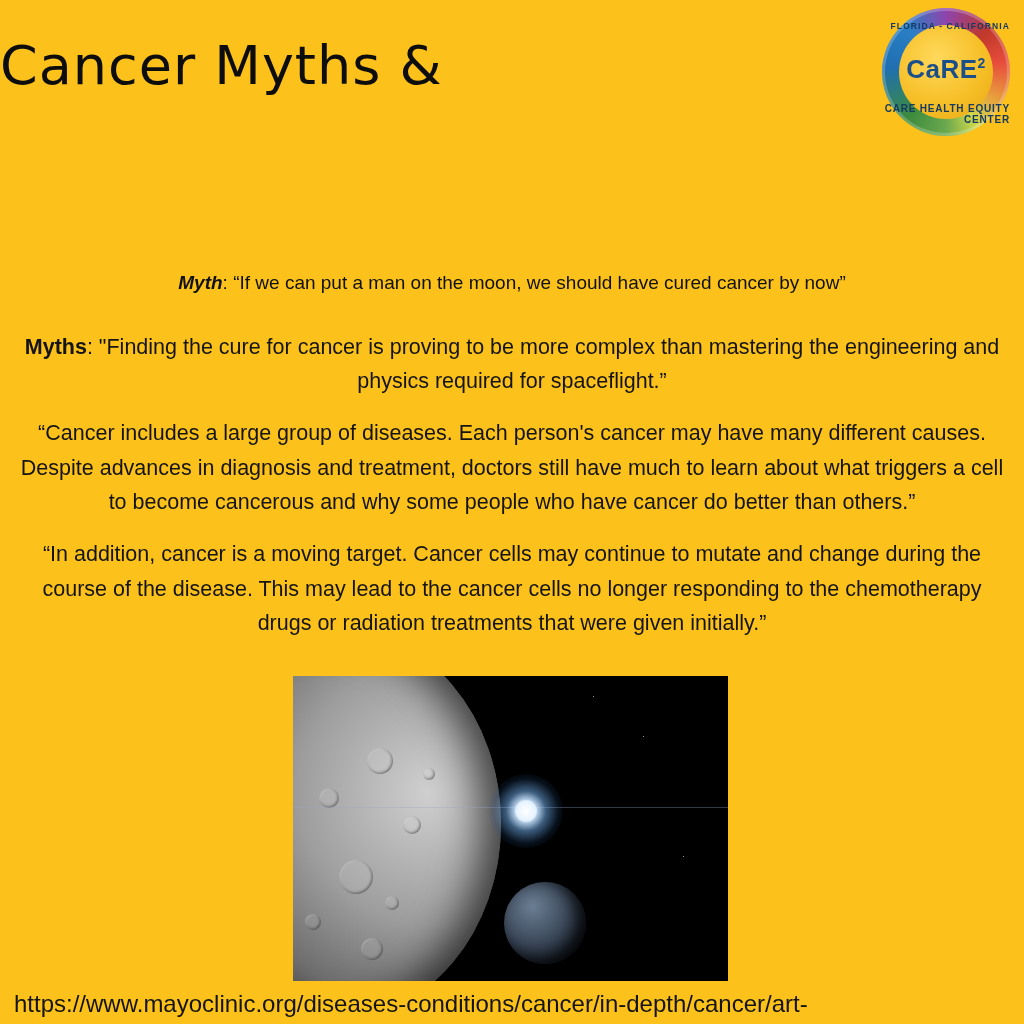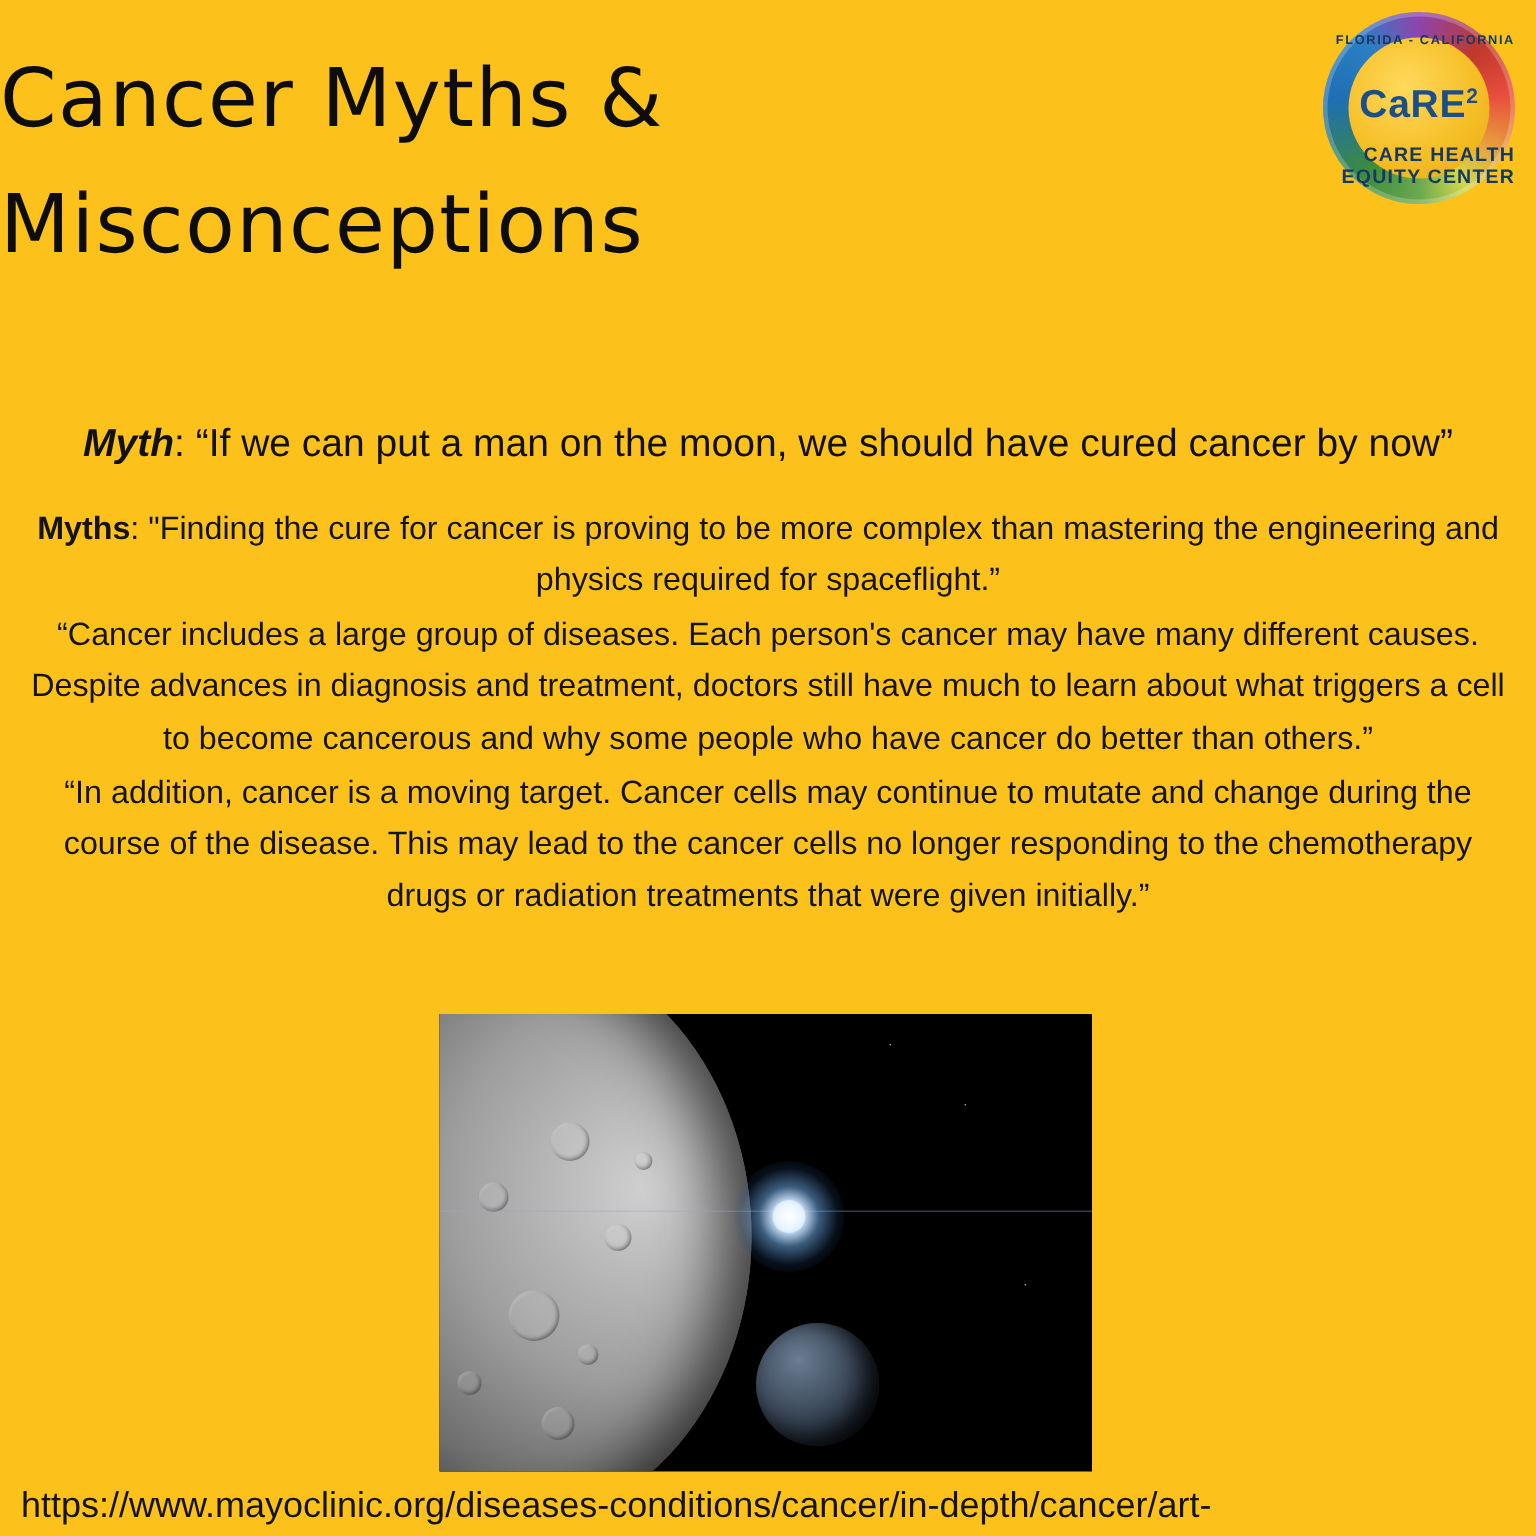--- a/index.html
+++ b/index.html
@@ -88,53 +88,53 @@
     position: absolute;
     left: 0;
     width: 100%;
     text-align: right;
     font-size: 8.5px;
     font-weight: 700;
     letter-spacing: 1.1px;
     color: #143a63;
   }
   .logo-arc-top { top: 13px; }
-  .logo-arc-bottom { bottom: 11px; font-size: 13px; letter-spacing: 0.8px; }
+  .logo-arc-bottom { bottom: 11px; font-size: 10px; letter-spacing: 0.8px; }
 
   
   .content {
     position: absolute;
     top: 250px;
     left: 18px;
     width: 988px;
     text-align: center;
   }
   .para {
     font-size: 21.5px;
     line-height: 1.6;
     color: #141414;
     margin: 0;
   }
   .myth-line {
-    margin-bottom: 20px;
-    font-size: 26px;
+    margin-bottom: 32px;
+    font-size: 19px;
     line-height: 1.5;
   }
   .lbl-myth {
     font-weight: bold;
     font-style: italic;
   }
   .lbl-fact {
     font-weight: bold;
   }
   .fact-block {
     margin-bottom: 0;
   }
   .quote-block {
-    margin-top: 2px;
+    margin-top: 18px;
   }
 
   
   .photo {
     position: absolute;
     top: 676px;
     left: 293px;
     width: 435px;
     height: 305px;
     background: #000000;
@@ -209,21 +209,20 @@
     font-size: 24px;
     color: #141414;
     white-space: nowrap;
   }
 </style>
 </head>
 <body>
 
 <div class="title">
   <span class="line">Cancer Myths &amp;</span>
-  <span class="line">Misconceptions</span>
 </div>
 
 <div class="logo">
   <div class="logo-ring"></div>
   <div class="logo-inner"></div>
   <div class="logo-arc-top">FLORIDA - CALIFORNIA</div>
   <div class="logo-care">
     <span>CaRE</span><sup>2</sup>
   </div>
   <div class="logo-arc-bottom">CARE HEALTH EQUITY CENTER</div>

